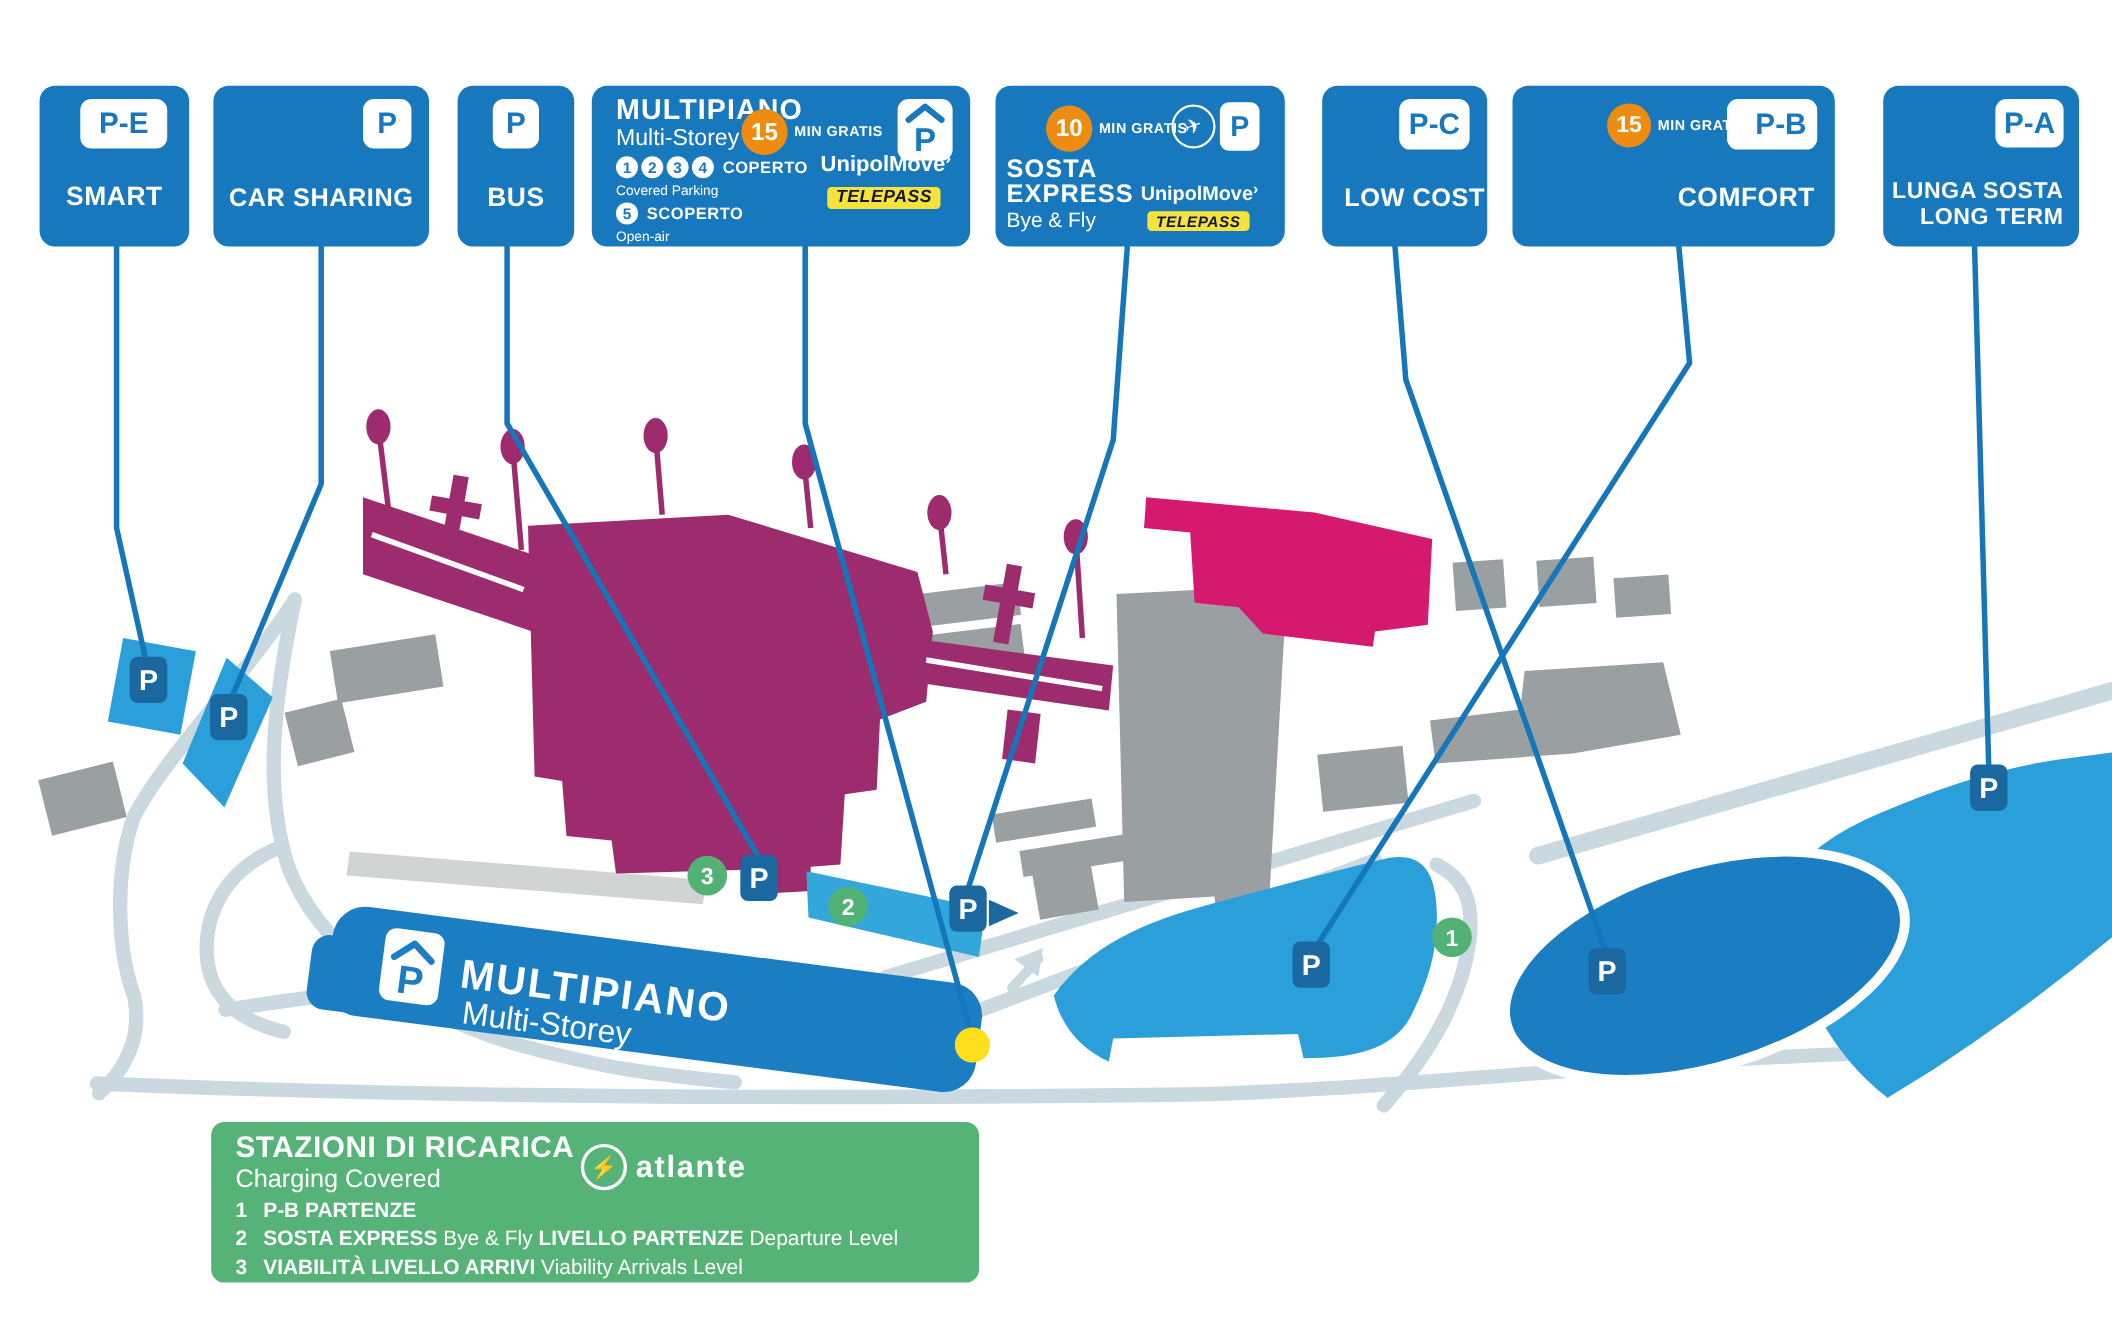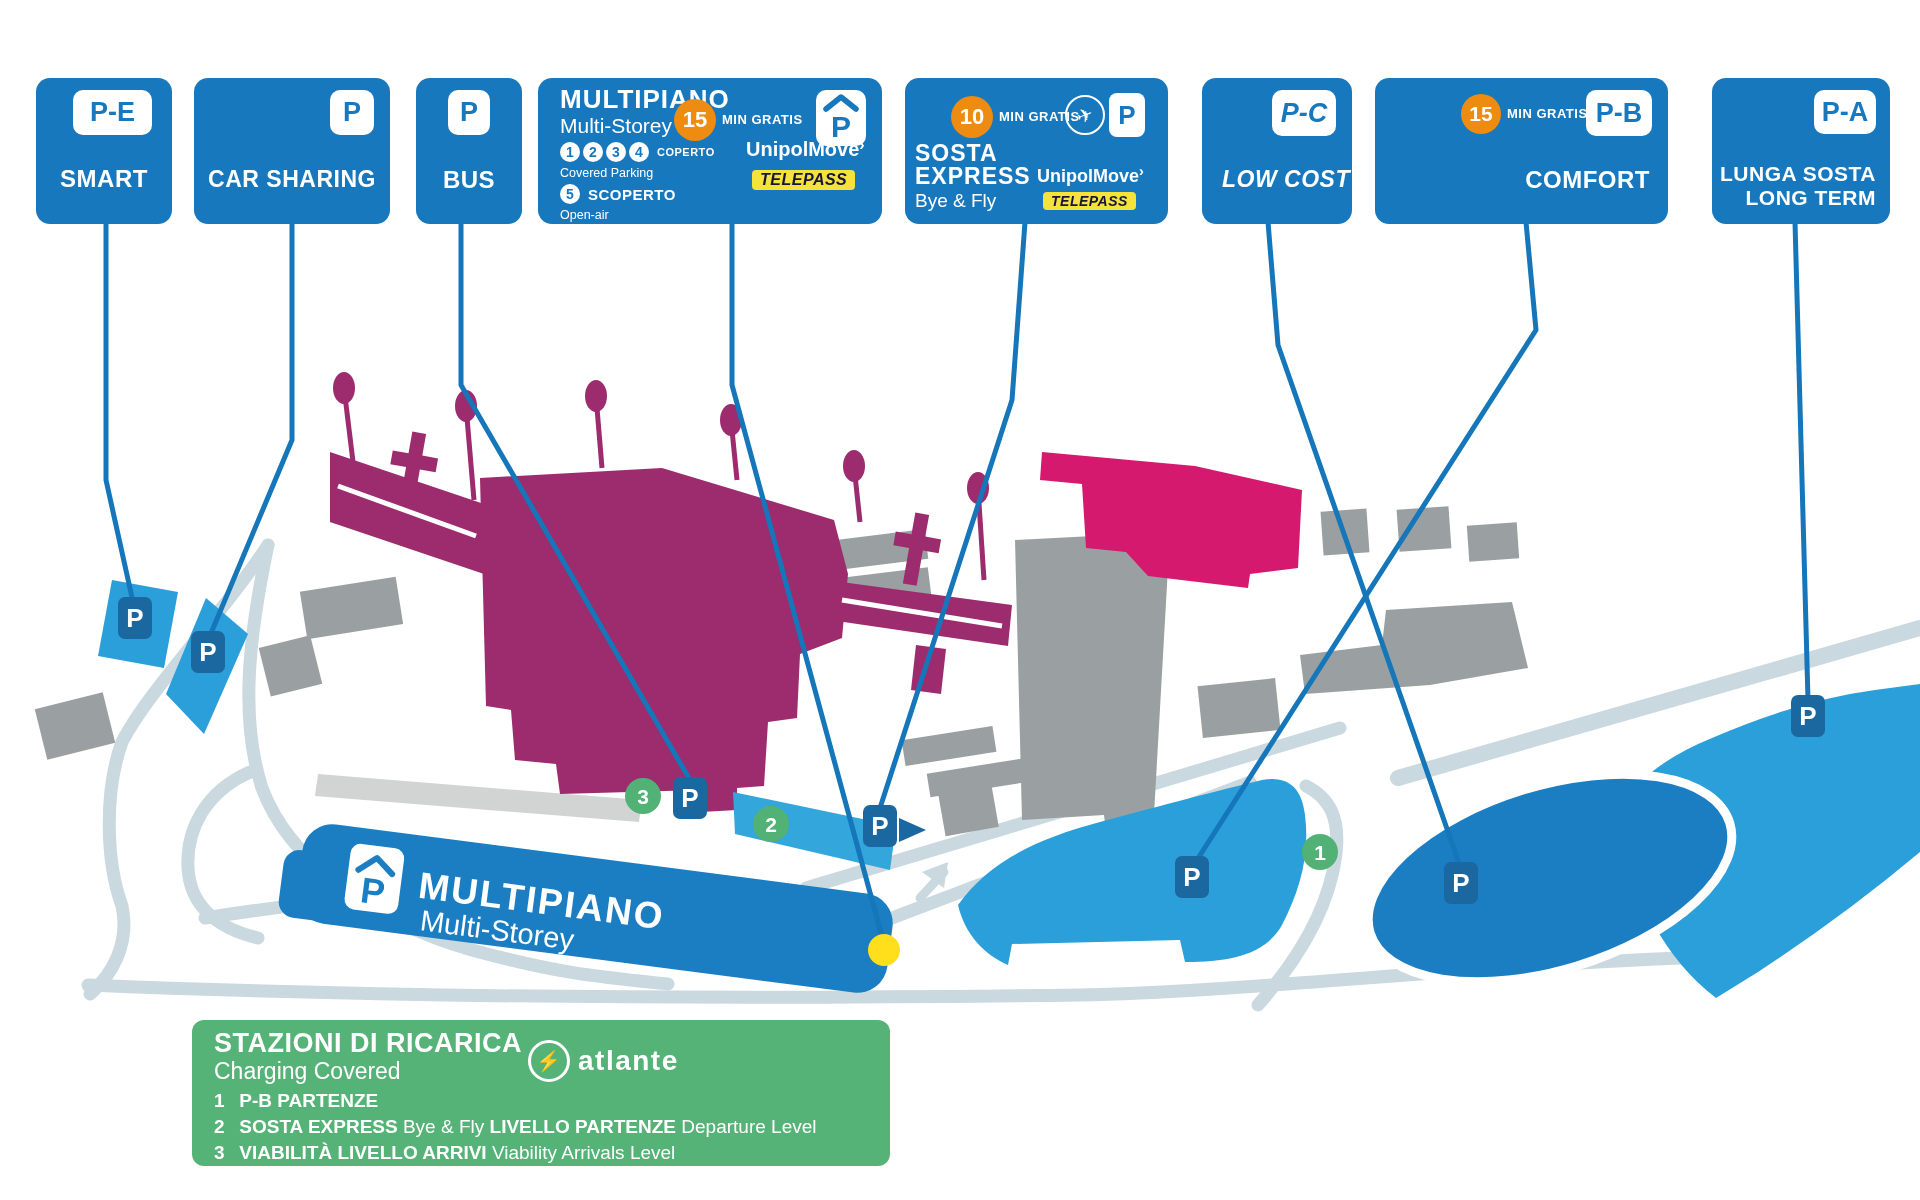--- a/index.html
+++ b/index.html
@@ -212,21 +212,21 @@
   </div>
 
   <div class="card" style="left:538px;top:78px;width:344px;height:146px;">
     <div class="abs" style="left:22px;top:6px;font-size:26px;font-weight:bold;letter-spacing:1px;">MULTIPIANO</div>
     <div class="abs" style="left:22px;top:36px;font-size:21px;">Multi-Storey</div>
     <div class="abs" style="left:22px;top:64px;display:flex;align-items:center;">
       <span class="lvl">1</span>
       <span class="lvl">2</span>
       <span class="lvl">3</span>
       <span class="lvl">4</span>
-      <span style="font-size:11px;font-weight:bold;margin-left:5px;letter-spacing:.5px;">COPERTO</span>
+      <span style="font-size:15px;font-weight:bold;margin-left:5px;letter-spacing:.5px;">COPERTO</span>
     </div>
     <div class="abs" style="left:22px;top:88px;font-size:12.5px;">Covered Parking</div>
     <div class="abs" style="left:22px;top:106px;display:flex;align-items:center;">
       <span class="lvl">5</span>
       <span style="font-size:15px;font-weight:bold;margin-left:5px;letter-spacing:.5px;">SCOPERTO</span>
     </div>
     <div class="abs" style="left:22px;top:130px;font-size:12.5px;">Open-air</div>
     <div class="ocirc" style="left:136px;top:21px;width:42px;height:42px;font-size:22px;">15</div>
     <div class="mingratis" style="left:184px;top:34px;">MIN GRATIS</div>
     <div class="proof" style="left:278px;top:12px;width:50px;height:56px;">
@@ -246,29 +246,29 @@
         <span>✈</span>
       </div>
     <div class="badge" style="left:204px;top:15px;width:36px;height:44px;font-size:26px;border-radius:8px;">P</div>
     <div class="abs" style="left:10px;top:62px;font-size:23px;font-weight:bold;letter-spacing:1px;">SOSTA</div>
     <div class="abs" style="left:10px;top:85px;font-size:23px;font-weight:bold;letter-spacing:1px;">EXPRESS</div>
     <div class="abs" style="left:10px;top:112px;font-size:19px;">Bye &amp; Fly</div>
     <div class="um" style="left:132px;top:88px;font-size:18px;"><span>UnipolMove</span><span class="um-arrow">›</span></div>
     <div class="tp" style="left:138px;top:114px;font-size:14px;">TELEPASS</div>
   </div>
 
-  <div class="card" style="left:1202px;top:78px;width:150px;height:146px;font-style:italic;">
+  <div class="card" style="left:1202px;top:78px;width:150px;height:146px;">
     <div class="badge" style="right:16px;top:12px;width:64px;height:46px;font-size:27px;">P-C</div>
     <div class="card-label" style="left:0;right:0;top:88px;text-align:center;font-size:23px;padding-left:18px;">LOW COST</div>
   </div>
 
   <div class="card" style="left:1375px;top:78px;width:293px;height:146px;">
     <div class="ocirc" style="left:86px;top:16px;width:40px;height:40px;font-size:21px;">15</div>
     <div class="mingratis" style="left:132px;top:28px;">MIN GRATIS</div>
-    <div class="badge" style="right:16px;top:12px;width:66px;height:46px;font-size:27px;">P-B</div>
+    <div class="badge" style="right:16px;top:12px;width:66px;height:46px;font-size:27px;padding-left:16px;">P-B</div>
     <div class="card-label" style="right:18px;top:88px;font-size:24px;">COMFORT</div>
   </div>
 
   <div class="card" style="left:1712px;top:78px;width:178px;height:146px;">
     <div class="badge" style="right:14px;top:12px;width:62px;height:44px;font-size:27px;">P-A</div>
     <div class="card-label" style="right:14px;top:84px;font-size:21px;">LUNGA SOSTA</div>
     <div class="card-label" style="right:14px;top:108px;font-size:21px;">LONG TERM</div>
   </div>
 
   <div class="gbox">

